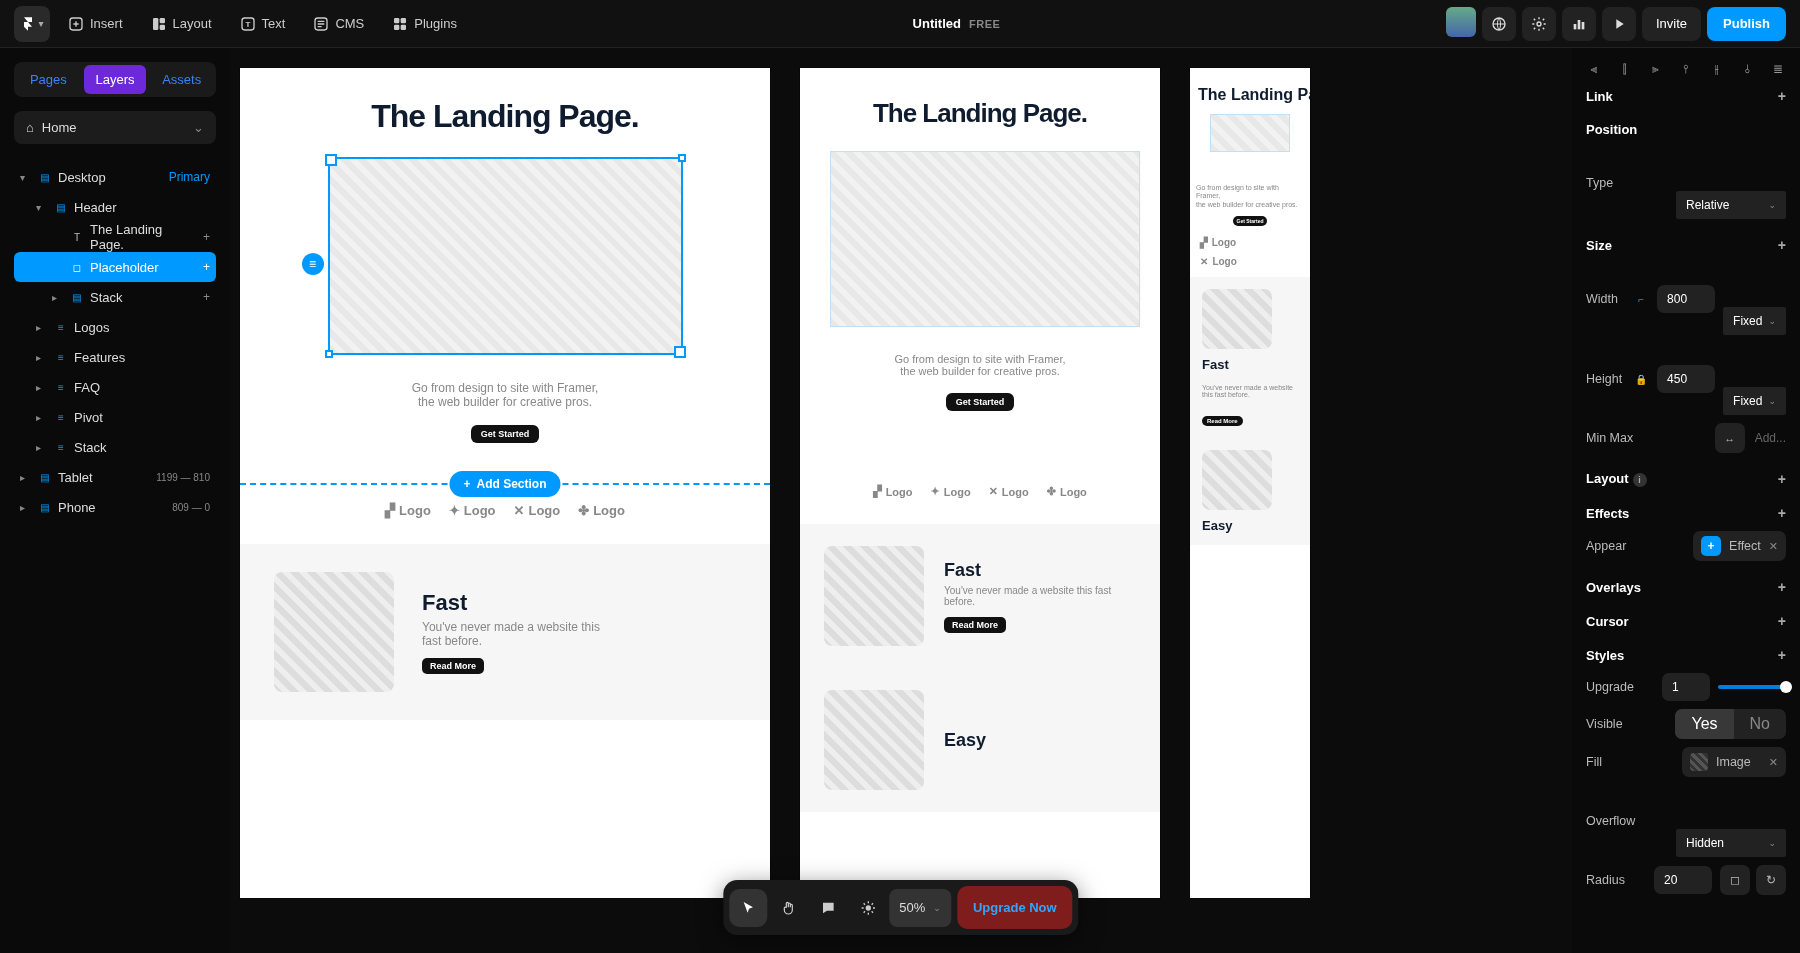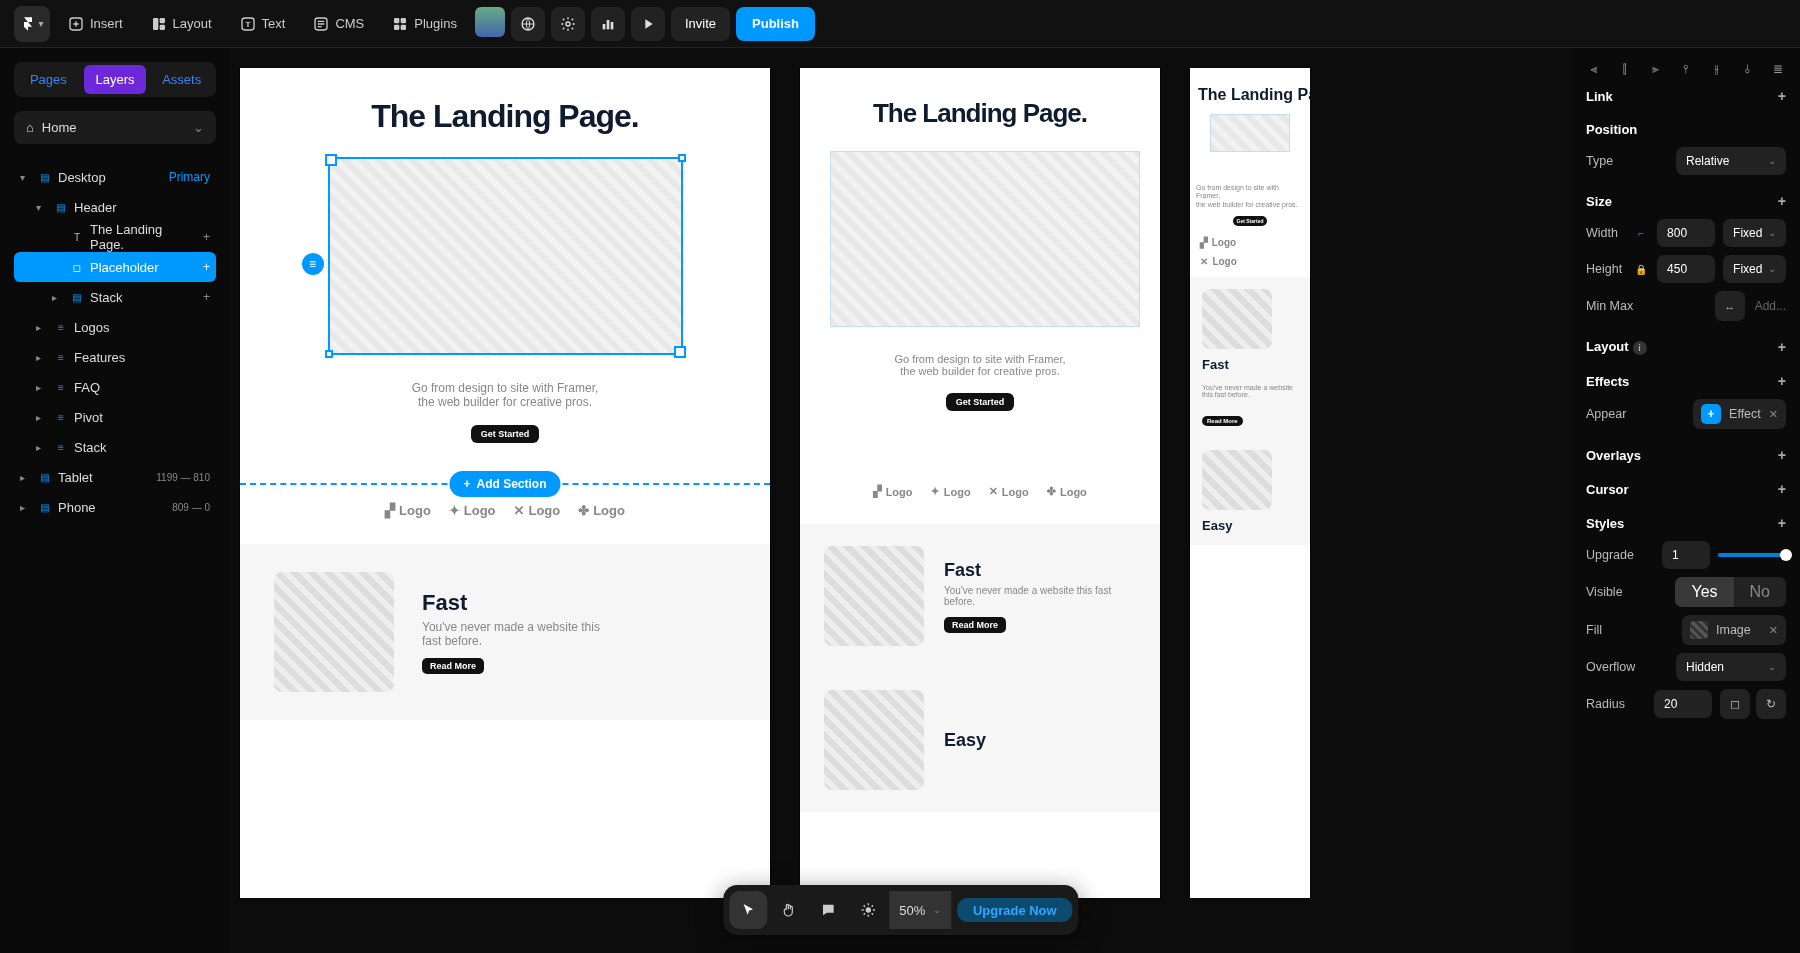--- a/index.html
+++ b/index.html
@@ -88,34 +88,34 @@
 .feat p { font-size: 12px; color: #888; margin-top: 4px; max-width: 190px; }
 .f2 .feat p { font-size: 10px; }
 .f3 .feat p { font-size: 7px; }
 .feat .rm { display: inline-block; margin-top: 10px; background: #111; color: #fff; padding: 3px 8px; border-radius: 5px; font-size: 9px; font-weight: 600; }
 .f3 .feat .rm { font-size: 6px; padding: 2px 5px; }
 
 
 .floatbar { position: absolute; left: 50%; bottom: 18px; transform: translateX(-50%); background: #1a1a1a; border-radius: 14px; display: flex; align-items: center; padding: 6px; gap: 2px; box-shadow: 0 6px 24px rgba(0,0,0,.5); }
 .floatbar .fb { width: 38px; height: 38px; display: flex; align-items: center; justify-content: center; border-radius: 10px; color: #ddd; }
 .floatbar .fb.active { background: #333; }
-.floatbar .zoom { background: #333; border-radius: 0; padding: 0 10px; height: 38px; display: flex; align-items: center; gap: 8px; color: #ddd; font-size: 13px; }
-.floatbar .upgrade { background: #0c4a6e; color: #2ea6ff; padding: 0 16px; height: 24px; border-radius: 10px; font-size: 13px; font-weight: 600; display: flex; align-items: center; margin-left: 4px; }
+.floatbar .zoom { background: #333; border-radius: 8px; padding: 0 10px; height: 38px; display: flex; align-items: center; gap: 8px; color: #ddd; font-size: 13px; }
+.floatbar .upgrade { background: #7f1d1d; color: #2ea6ff; padding: 0 16px; height: 43px; border-radius: 10px; font-size: 13px; font-weight: 600; display: flex; align-items: center; margin-left: 4px; }
 
 
 .rightpanel { width: 228px; background: #0a0a0a; padding: 12px 14px; overflow-y: auto; font-size: 13px; }
 .rp-align { display: flex; justify-content: space-between; padding: 2px 0 12px; color: #999; font-size: 12px; }
 .rp-align span { width: 16px; text-align: center; }
 .rp-sec { margin-bottom: 18px; }
 .rp-head { display: flex; align-items: center; justify-content: space-between; color: #fff; font-weight: 600; font-size: 13px; margin-bottom: 10px; }
 .rp-head .plus { color: #aaa; font-size: 14px; }
 .rp-row { display: flex; align-items: center; gap: 8px; margin-bottom: 8px; font-size: 12.5px; color: #bbb; }
 .rp-row .lbl { flex: 1; }
 .rp-input { background: #222; border: none; color: #fff; padding: 7px 10px; border-radius: 7px; width: 58px; font-size: 12px; text-align: left; }
-.rp-select { background: #222; color: #fff; padding: 7px 10px; border-radius: 7px; font-size: 12px; display: flex; align-items: center; gap: 6px; }
+.rp-select { background: #222; color: #fff; padding: 7px 10px; border-radius: 2px; font-size: 12px; display: flex; align-items: center; gap: 6px; margin-top: 44px; }
 .rp-select.wide { width: 110px; justify-content: space-between; }
 .rp-select .chev { color: #888; font-size: 9px; }
 .lock { width: 16px; color: #0099ff; font-size: 10px; text-align: center; }
 .rp-mmx { display: flex; gap: 6px; }
 .rp-mmx .ic { background: #222; width: 30px; height: 30px; border-radius: 7px; display: flex; align-items: center; justify-content: center; color: #bbb; font-size: 11px; }
 .rp-mmx .add { flex: 1; color: #666; font-size: 12px; display: flex; align-items: center; padding-left: 4px; }
 .rp-effect { display: flex; align-items: center; gap: 8px; background: #222; border-radius: 7px; padding: 5px 8px; }
 .rp-effect .eicon { width: 20px; height: 20px; background: #0099ff; border-radius: 5px; display:flex;align-items:center;justify-content:center;color:#fff;font-size:12px;font-weight:bold;}
 .rp-effect .x { margin-left: auto; color: #888; font-size: 11px; }
 .rp-toggle { display: flex; background: #222; border-radius: 7px; overflow: hidden; }
@@ -175,20 +175,24 @@
   <div class="tbtn">
       <svg viewBox="0 0 24 24">
         <rect x="3" y="3" width="8" height="8" rx="2" fill="#ccc"></rect>
         <rect x="13" y="3" width="8" height="8" rx="2" fill="#ccc"></rect>
         <rect x="3" y="13" width="8" height="8" rx="2" fill="#ccc"></rect>
         <rect x="13" y="13" width="8" height="8" rx="2" fill="#ccc"></rect>
       </svg>
       <span>Plugins</span>
     </div>
 
+  <div class="center">
+    <span class="title">Untitled</span>
+    <span class="tag">FREE</span>
+  </div>
 
   <div class="right">
     <div class="avatar"></div>
     <div class="ricon">
         <svg viewBox="0 0 24 24">
           <circle cx="12" cy="12" r="9" fill="none" stroke="#ddd" stroke-width="2"></circle>
           <path d="M3 12h18M12 3c3 3 3 15 0 18M12 3c-3 3-3 15 0 18" stroke="#ddd" stroke-width="1.5" fill="none"></path>
         </svg>
       </div>
     <div class="ricon">

